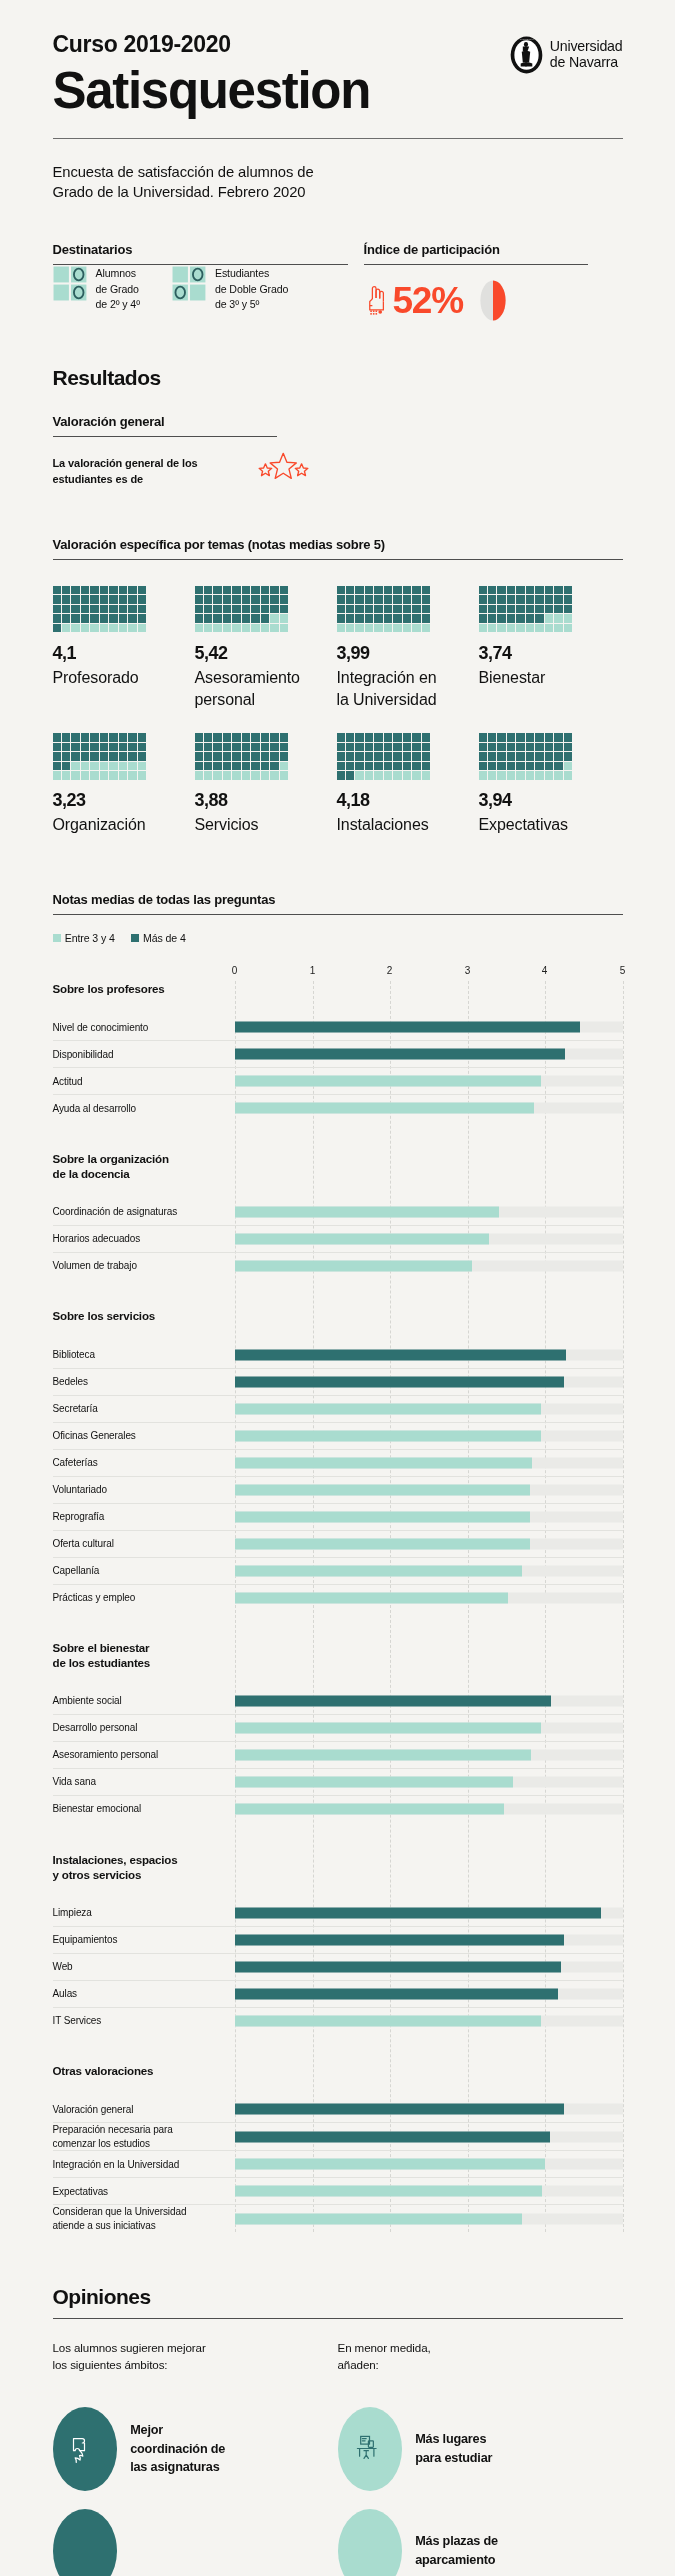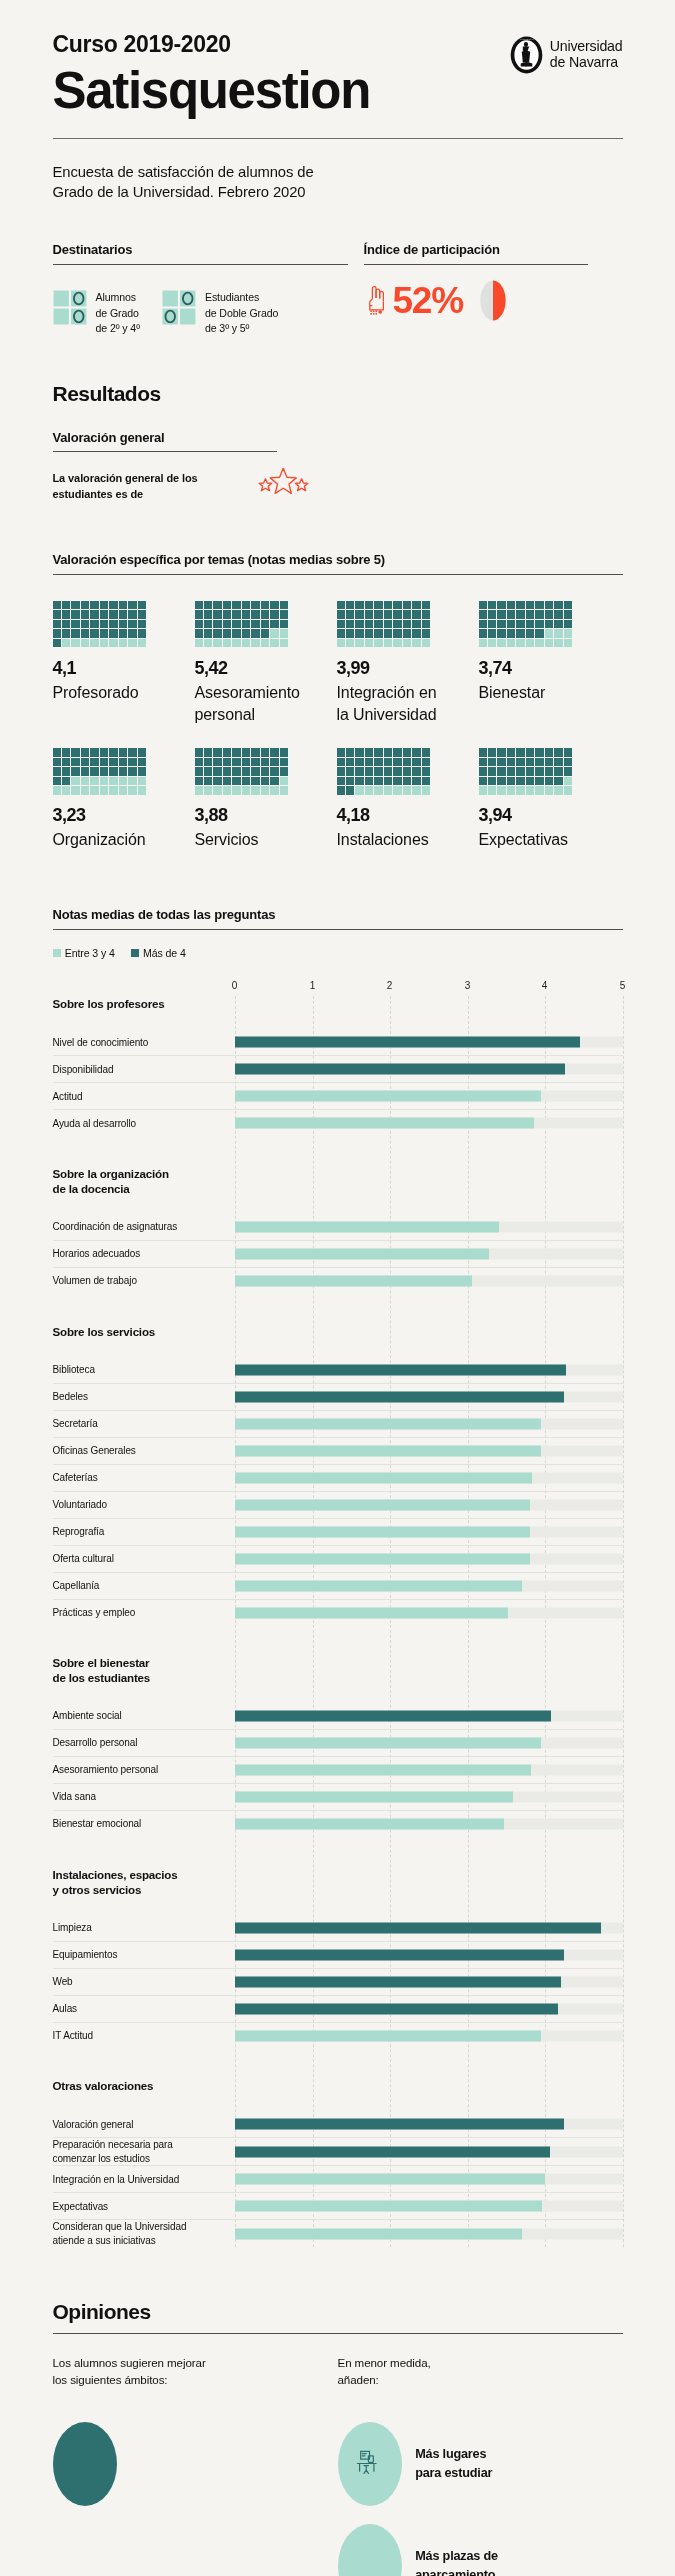--- a/index.html
+++ b/index.html
@@ -29,21 +29,21 @@
   
   .two-col { display: flex; margin-top: 40px; }
   .col-a { width: 311px; }
   .col-b { width: 258px; }
   .block-head { font-size: 13px; font-weight: 700; letter-spacing: -0.2px; }
   .block-rule { margin-top: 6.9px; height: 0.5px; background: #4e4e4e; }
   .col-a .block-rule { width: 295px; }
   .col-b .block-rule { width: 224px; }
 
   
-  .dest-row { display: flex; gap: 22px; margin-top: 26px; }
+  .dest-row { display: flex; gap: 32px; margin-top: 2px; }
   .dest-item { display: flex; gap: 8px; align-items: flex-start; }
   .dest-glyph { width: 35px; height: 35px; flex: none; }
   .dest-label { font-size: 10.6px; line-height: 1.45; letter-spacing: -0.1px; }
 
   
   .part-row { display: flex; align-items: center; gap: 6.9px; margin-top: 16px; }
   .hand-icon { width: 22px; height: 33px; flex: none; }
   .part-pct { font-size: 37px; font-weight: 900; color: #F9492B; letter-spacing: -1.1px; line-height: 1; }
   .part-donut { width: 34px; height: 41px; flex: none; margin-left: 6.3px; }
 
@@ -933,21 +933,21 @@
               </div>
             </div>
             <div class="row">
               <div class="row-lbl" style="white-space: pre-line;">Aulas</div>
               <div class="track">
                 <div class="bar-bg"></div>
                 <div class="bar dark" style="width: 323px;"></div>
               </div>
             </div>
             <div class="row">
-              <div class="row-lbl" style="white-space: pre-line;">IT Actitud</div>
+              <div class="row-lbl" style="white-space: pre-line;">IT Services</div>
               <div class="track">
                 <div class="bar-bg"></div>
                 <div class="bar" style="width: 306px;"></div>
               </div>
             </div>
           </div>
           <div class="spacer"></div>
           <div class="grp">
             <div class="grp-title" style="white-space: pre-line;">Otras valoraciones</div>
             <div class="grp-head-pad"></div>
@@ -992,20 +992,35 @@
         </div>
   </div>
 
   <div class="op-title">Opiniones</div>
   <div class="op-rule"></div>
   <div class="op-cols">
     <div class="op-col">
       <div class="op-intro" style="white-space:pre-line">Los alumnos sugieren mejorar
 los siguientes ámbitos:</div>
       <div class="op-list" id="op-left">
+            <div class="op-item">
+              <div class="op-badge dark">
+                <svg width="33" height="33" viewBox="0 0 60 56">
+                  <g fill="none" stroke="#ffffff" stroke-width="2.2" stroke-linejoin="round">
+                    <path d="M10 10 h16 a4 4 0 010 8 h4 v14 h-9 a4 4 0 10-8 0 h-3 z"></path>
+                    <path d="M22 32 q4 4 5 10 q-3 -2 -6 -1 q2 4 1 8 q-4 -4 -9 -4 q3 4 2 9"></path>
+                  </g>
+                </svg>
+              </div>
+              <div>
+                <div class="op-txt" style="white-space: pre-line;">Mejor
+coordinación de
+las asignaturas</div>
+              </div>
+            </div>
             <div class="op-item">
               <div class="op-badge dark"></div>
             </div>
           </div>
     </div>
     <div class="op-col">
       <div class="op-intro" style="white-space:pre-line">En menor medida,
 añaden:</div>
       <div class="op-list" id="op-right">
             <div class="op-item">

